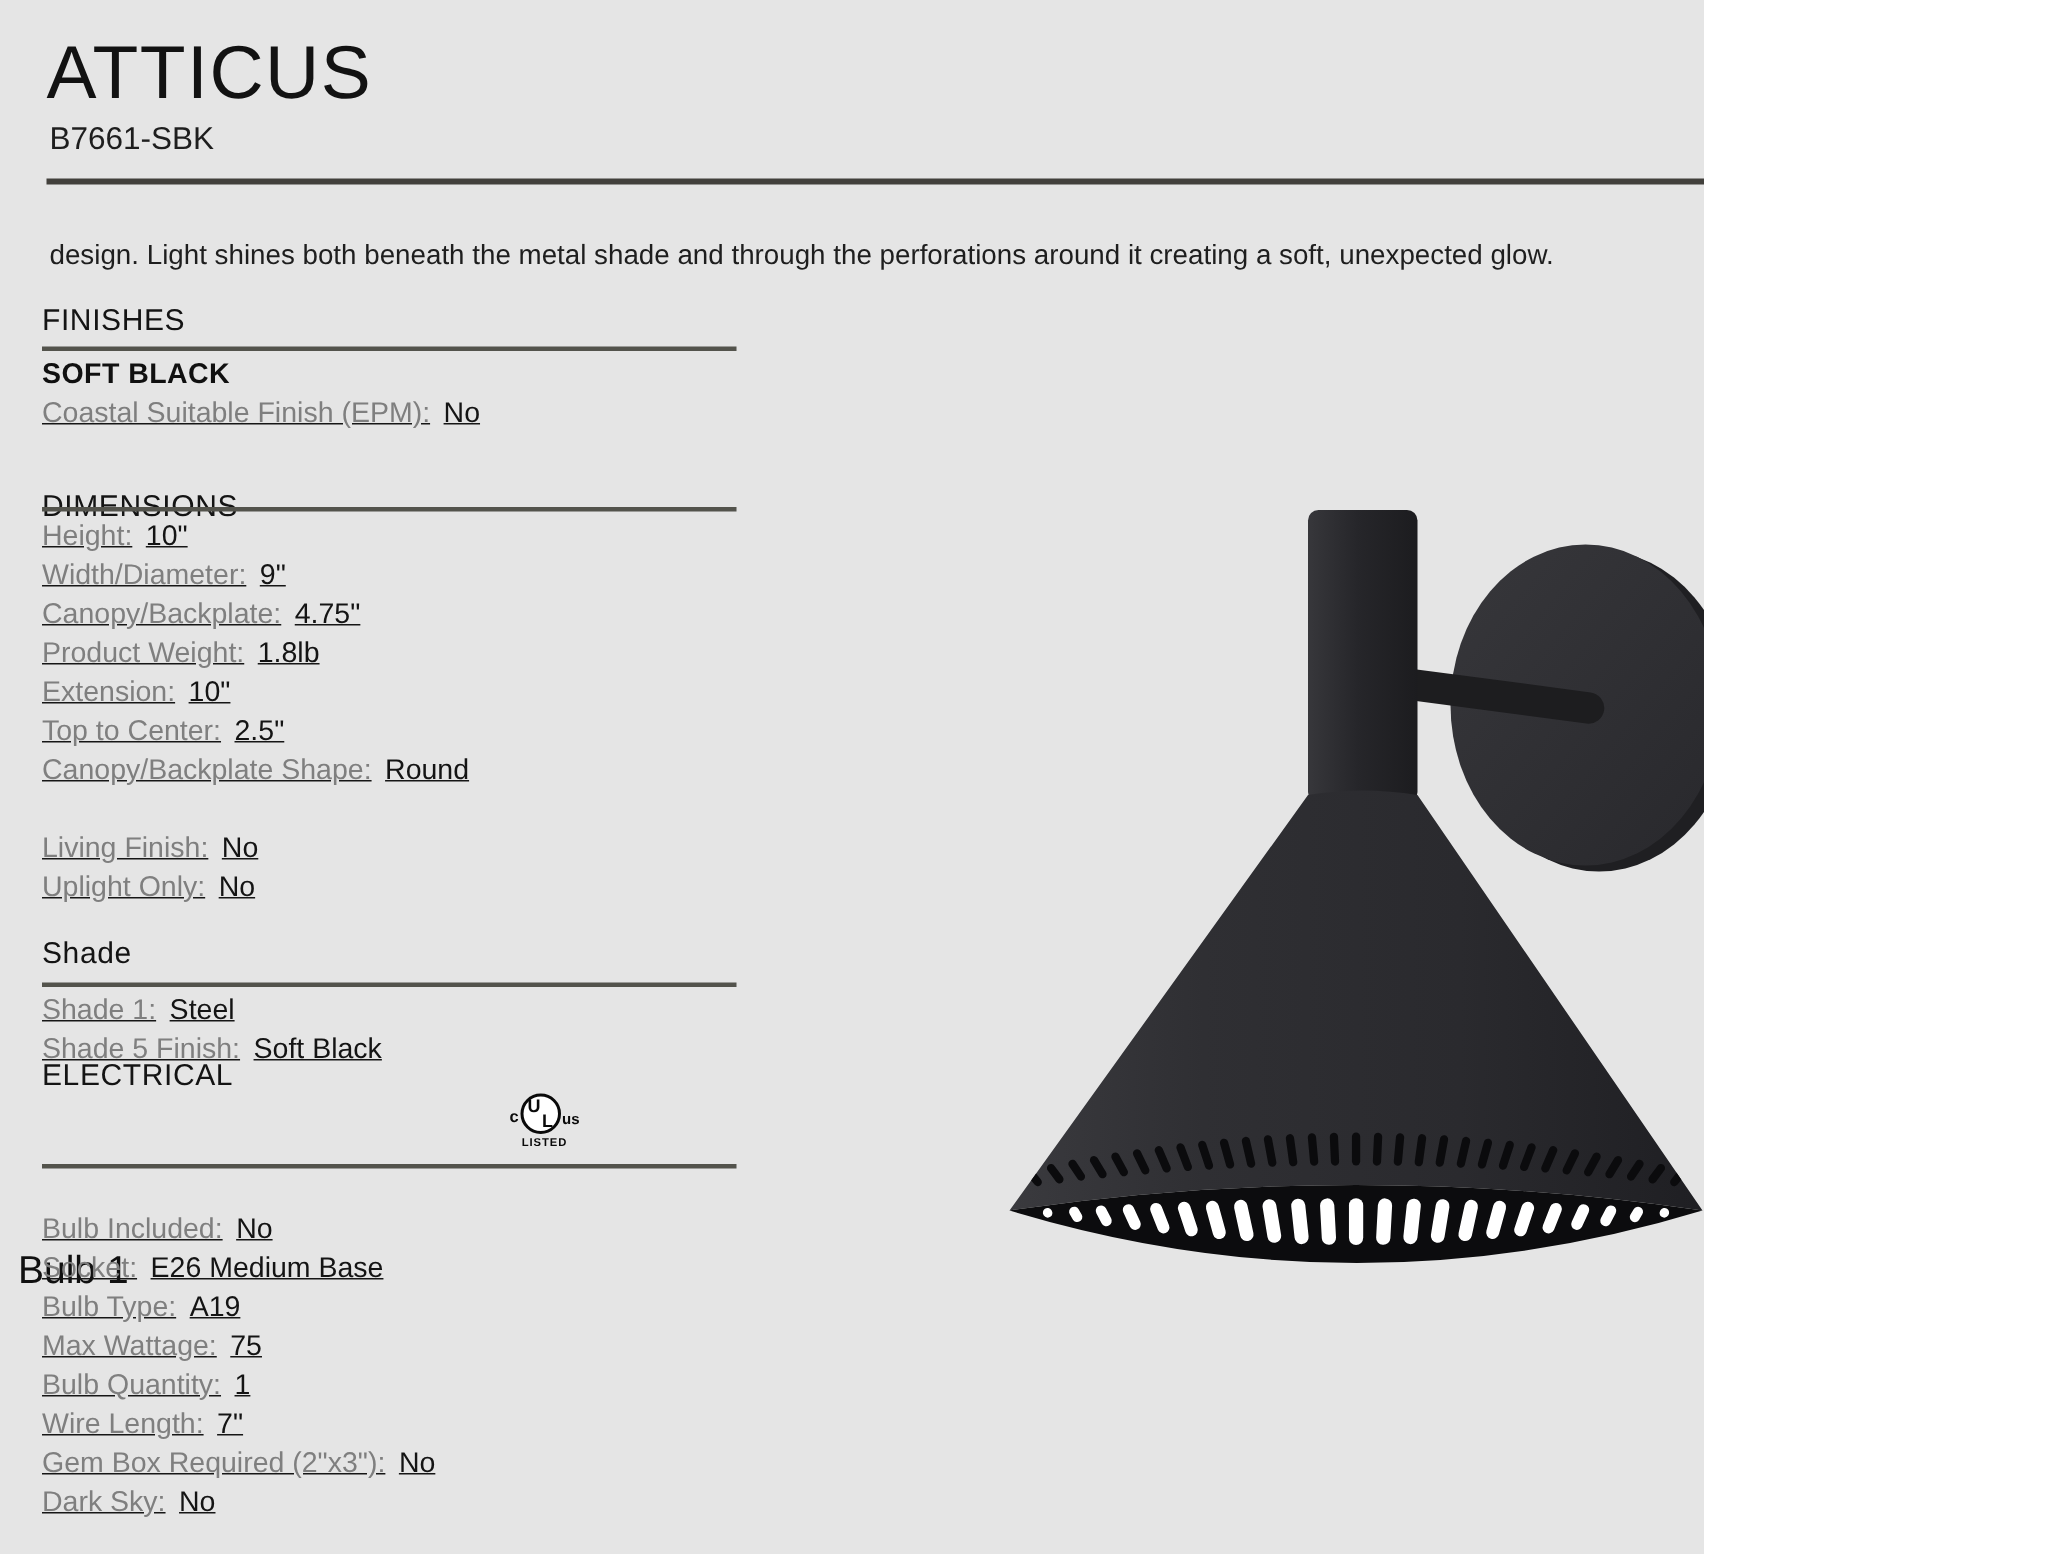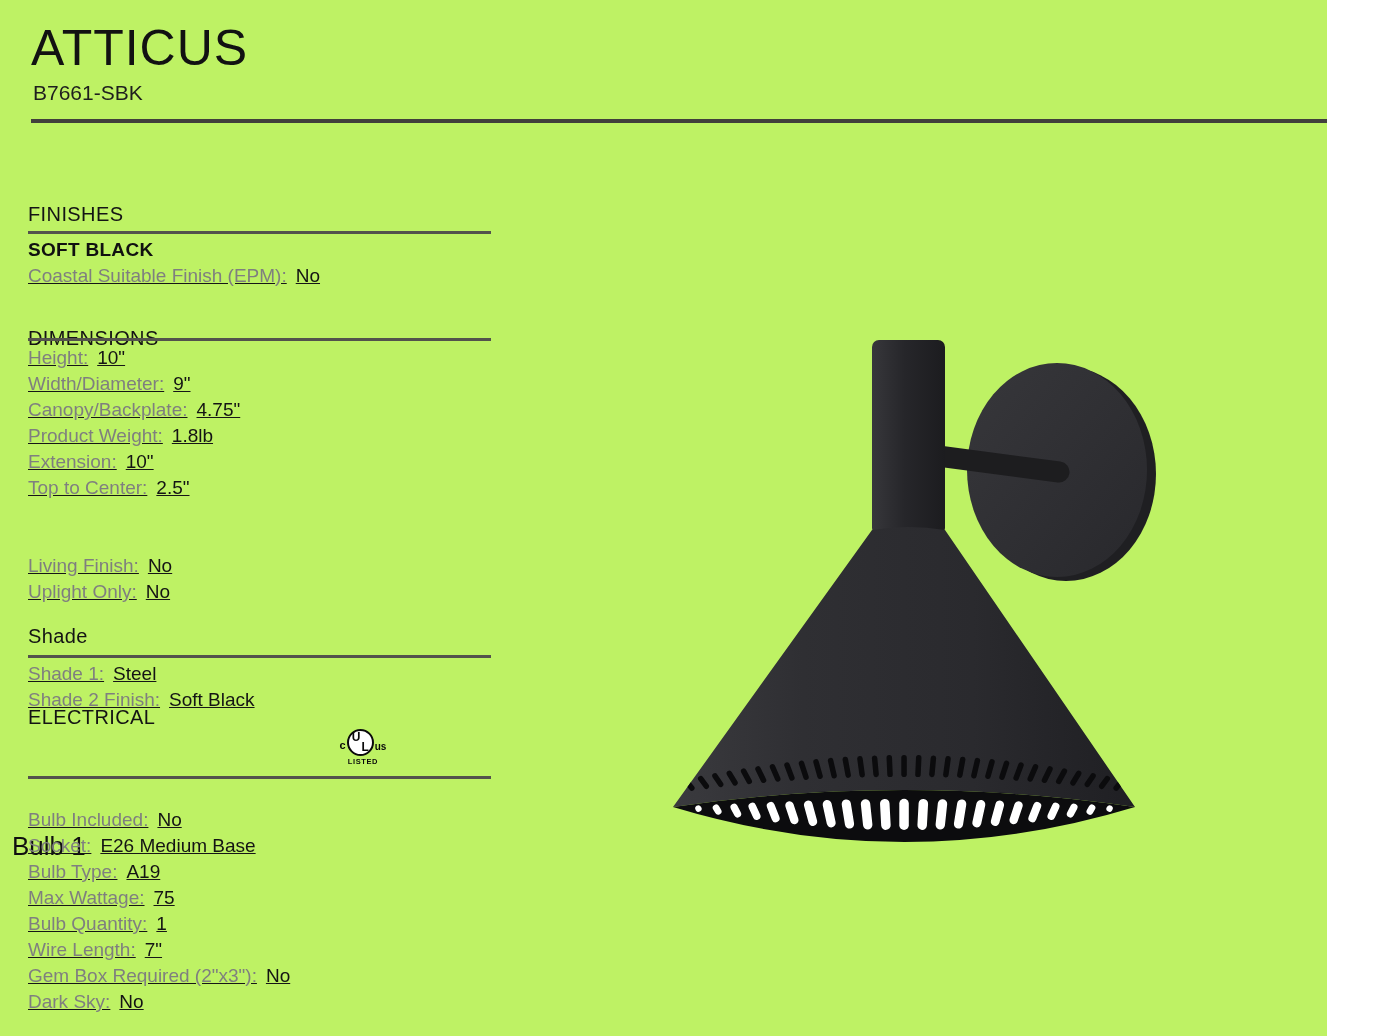--- a/index.html
+++ b/index.html
@@ -1,19 +1,19 @@
 <!DOCTYPE html>
 <html><head>
 <meta charset="utf-8">
 <style>
   html,body{margin:0;padding:0;background:#ffffff;}
   .page{
     position:relative;
-    width:1327px;height:1036px;
-    background:#bef264;
+    width:1136px;height:1036px;
+    background:#e5e5e5;
     font-family:"Liberation Sans", sans-serif;
     overflow:hidden;
     color:#161616;
   }
   .title{
     position:absolute;left:31px;top:22px;
     font-size:50px;line-height:52px;font-weight:500;
     letter-spacing:1px;color:#121212;white-space:nowrap;
   }
   .model{
@@ -70,20 +70,21 @@
 </style>
 </head>
 <body>
 
 <div class="page">
 
   <div class="title">ATTICUS</div>
   <div class="model">B7661-SBK</div>
   <div class="rule-top"></div>
 
+  <div class="desc-line" style="top:159px">design. Light shines both beneath the metal shade and through the perforations around it creating a soft, unexpected glow.</div>
 
   <div class="sec-h" style="top:203px">FINISHES</div>
   <div class="rule" style="top:231px"></div>
   <div class="subhead-bold" style="top:239px">SOFT BLACK</div>
   <div class="row" style="top:265px">
     <span class="lbl">Coastal Suitable Finish (EPM):</span><span class="val">No</span>
   </div>
 
   <div class="sec-h" style="top:327px">DIMENSIONS</div>
   <div class="rule" style="top:338px"></div>
@@ -98,34 +99,37 @@
   </div>
   <div class="row" style="top:425px">
     <span class="lbl">Product Weight:</span><span class="val">1.8lb</span>
   </div>
   <div class="row" style="top:451px">
     <span class="lbl">Extension:</span><span class="val">10"</span>
   </div>
   <div class="row" style="top:477px">
     <span class="lbl">Top to Center:</span><span class="val">2.5"</span>
   </div>
+  <div class="row" style="top:503px">
+    <span class="lbl">Canopy/Backplate Shape:</span><span class="val">Round</span>
+  </div>
   <div class="row" style="top:555px">
     <span class="lbl">Living Finish:</span><span class="val">No</span>
   </div>
   <div class="row" style="top:581px">
     <span class="lbl">Uplight Only:</span><span class="val">No</span>
   </div>
 
   <div class="sec-h" style="top:625px">Shade</div>
   <div class="rule" style="top:655px"></div>
   <div class="row" style="top:663px">
     <span class="lbl">Shade 1:</span><span class="val">Steel</span>
   </div>
   <div class="row" style="top:689px">
-    <span class="lbl">Shade 2 Finish:</span><span class="val">Soft Black</span>
+    <span class="lbl">Shade 5 Finish:</span><span class="val">Soft Black</span>
   </div>
 
   <div class="sec-h" style="top:706px">ELECTRICAL</div>
 
   <div class="ul-logo">
     <div class="ul-row">
       <span class="ul-c">c</span>
       <span class="ul-circle">
         <span class="ul-u">U</span>
         <span class="ul-l">L</span>

